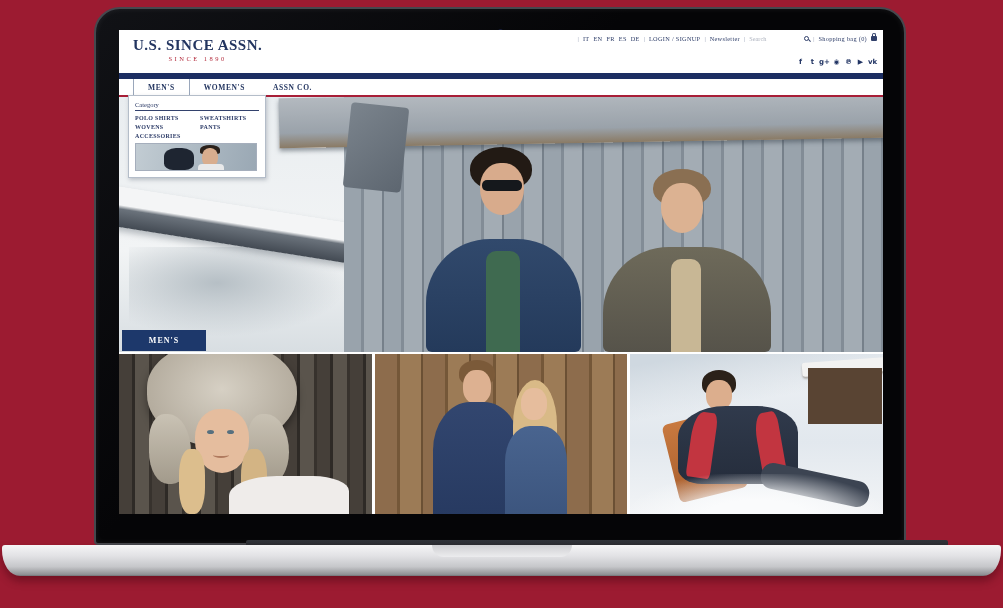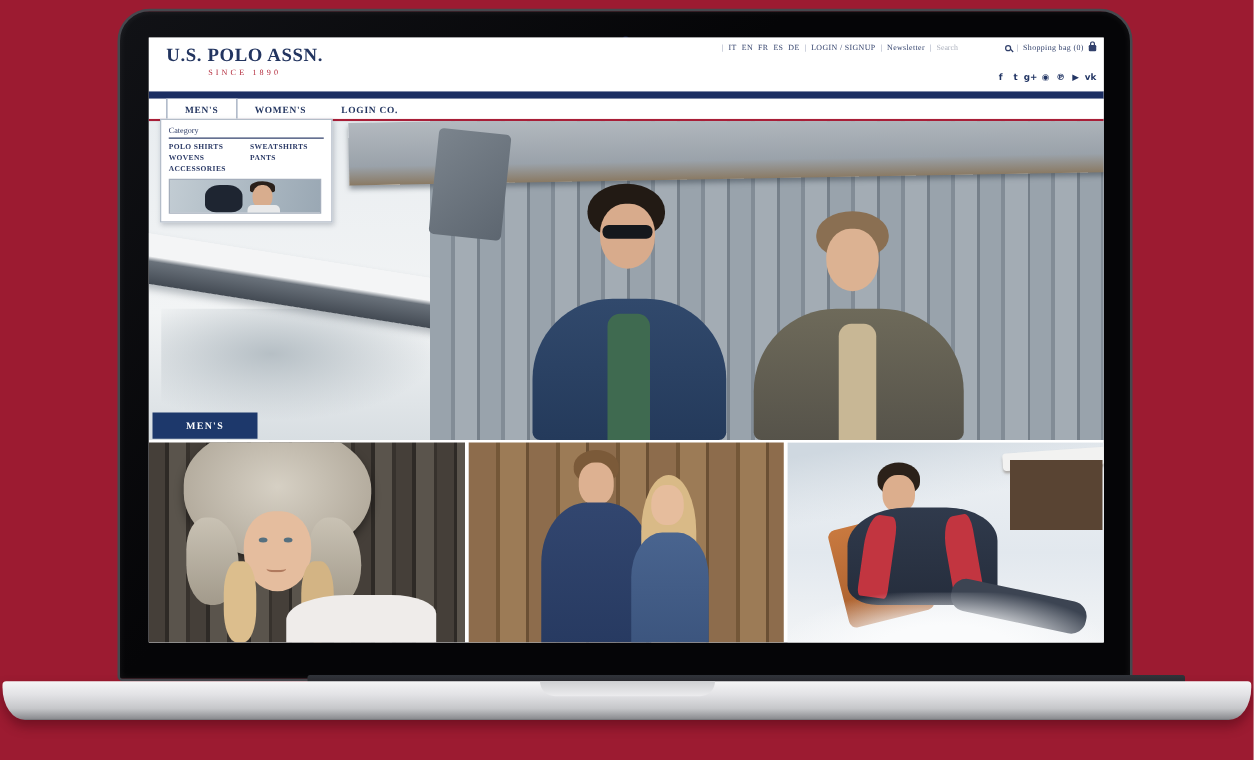--- a/index.html
+++ b/index.html
@@ -149,21 +149,21 @@
 
   <div class="lid">
     <div class="camera"></div>
     <div class="hinge"></div>
   </div>
 
   <div class="screen">
 
     <div class="site-header">
       <div class="logo">
-        <div class="logo-title">U.S. POLO ASSN.</div>
+        <div class="logo-title">U.S. SINCE ASSN.</div>
         <div class="logo-sub">SINCE 1890</div>
       </div>
 
       <div class="utility">
         <span class="sep">|</span>
         <span class="lang">IT</span>
         <span class="lang">EN</span>
         <span class="lang">FR</span>
         <span class="lang">ES</span>
         <span class="lang">DE</span>
@@ -190,21 +190,21 @@
         <span class="soc">▶</span>
         <span class="soc">vk</span>
       </div>
     </div>
 
     <div class="navy-bar"></div>
 
     <div class="main-nav">
       <div class="nav-item active">MEN'S</div>
       <div class="nav-item">WOMEN'S</div>
-      <div class="nav-item">LOGIN CO.</div>
+      <div class="nav-item">ASSN CO.</div>
     </div>
 
     <div class="red-line"></div>
 
     <div class="dropdown">
       <div class="dd-head">Category</div>
       <div class="dd-cols">
         <div class="dd-col">
           <span class="dd-link">POLO SHIRTS</span>
           <span class="dd-link">WOVENS</span>

